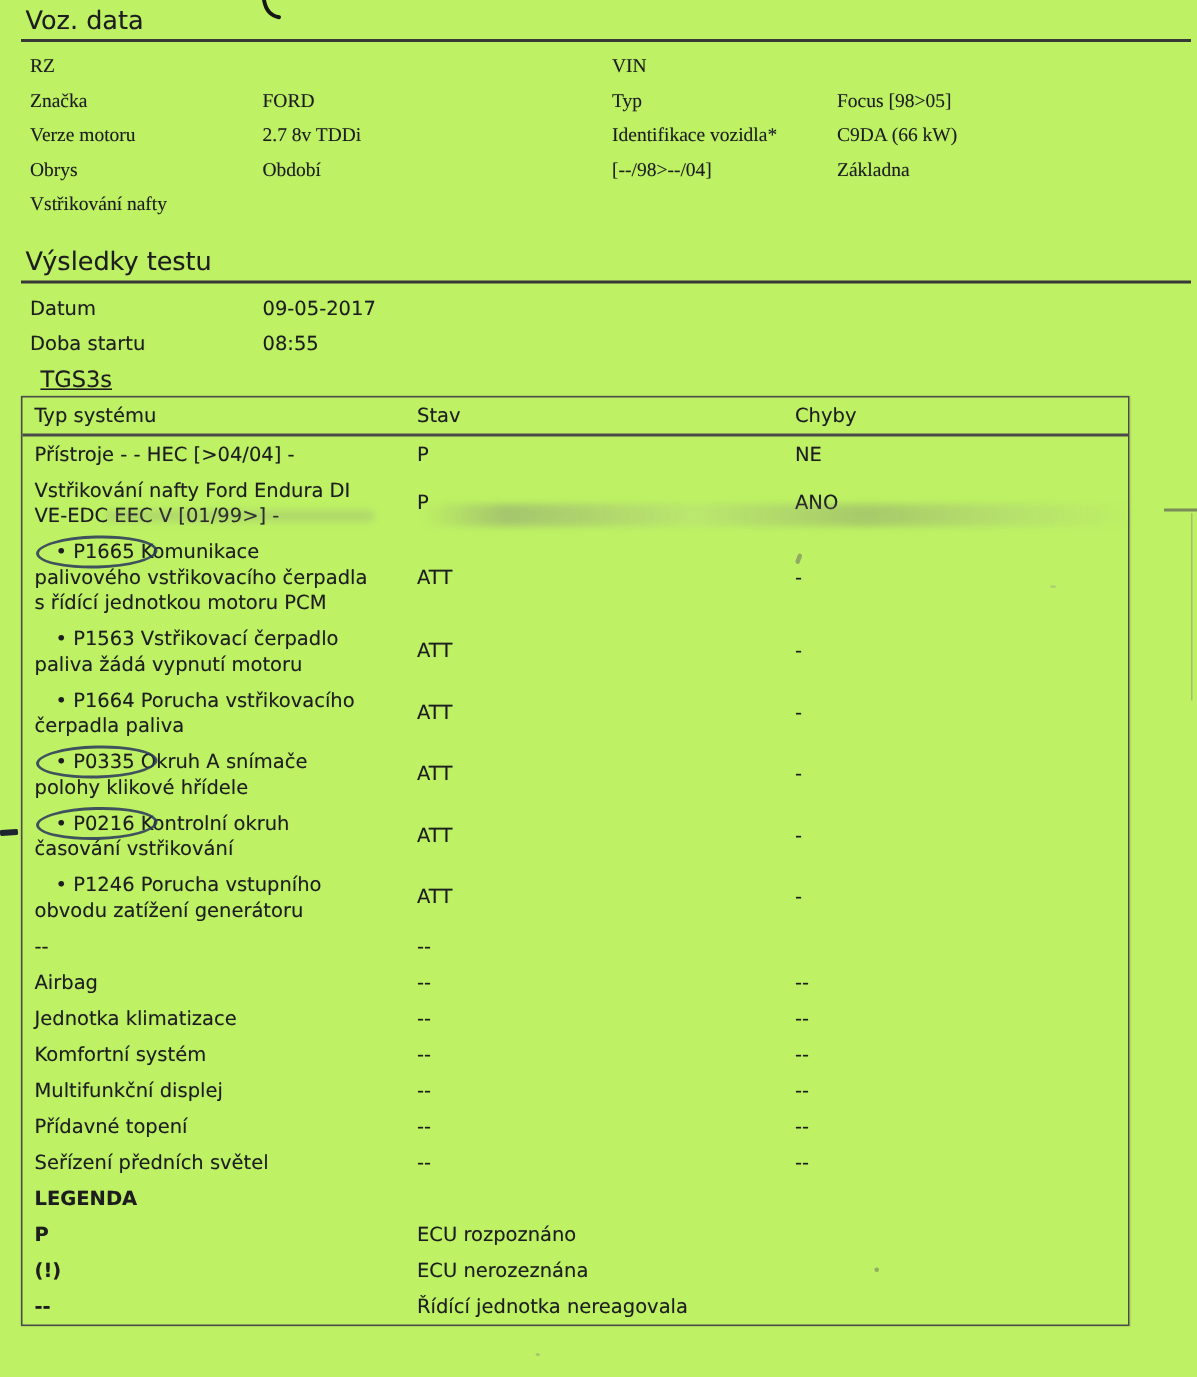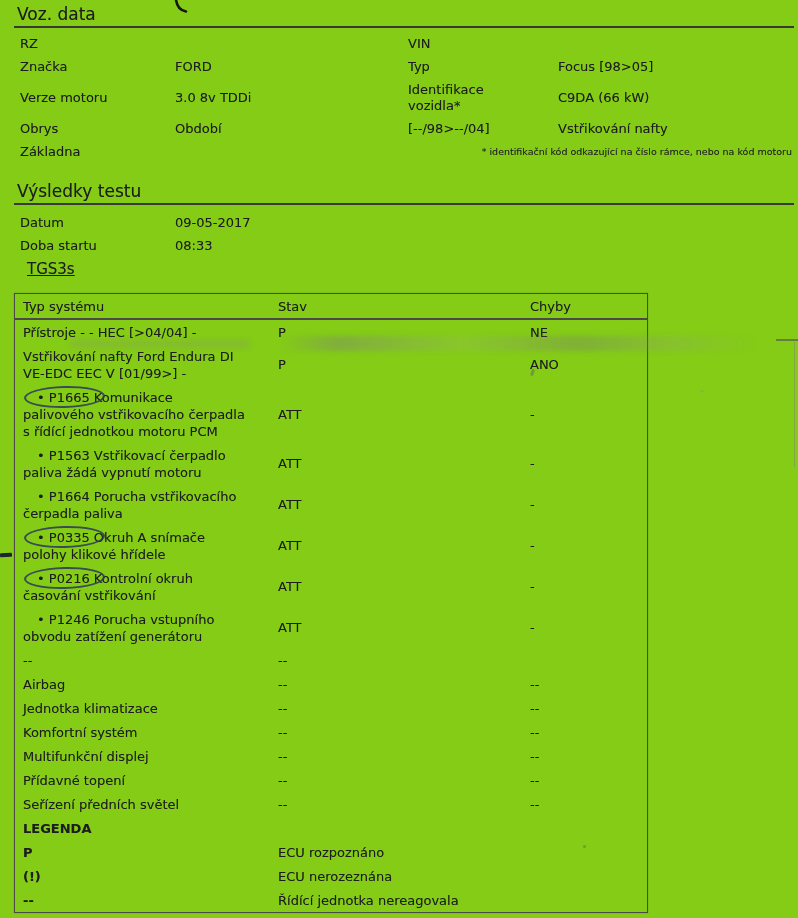--- a/index.html
+++ b/index.html
@@ -4,40 +4,40 @@
 <style>
   :root{
     --ink:#1d1d1f;
     --annot:#2d3a5c;
     --tborder:#4a4a4a;
   }
   *{box-sizing:border-box;}
   body{margin:0;background:#ffffff;}
   .page{
     width:798px;height:918px;position:relative;overflow:hidden;
-    background:#84cc16;color:var(--ink);
+    background:#bef264;color:var(--ink);
     font-family:"DejaVu Sans","Liberation Sans",sans-serif;
     font-size:13px;
     text-shadow:0 0 0.5px rgba(25,25,25,0.35);
   }
   .content{padding:4px 4px 0 14px;}
   .sec-title{
     font-size:17px;line-height:20px;font-weight:400;margin:0;
     border-bottom:2px solid #383838;padding:0 0 2px 3px;
   }
   .sec-title.sub{margin-top:18px;}
   .plain-title{font-size:15px;line-height:18px;font-weight:400;margin:3px 0 2px 13px;text-decoration:underline;}
   
-  .kv{display:grid;grid-template-columns:155px 233px 150px 1fr;align-items:center;margin:4px 0 0 6px;}
+  .kv{display:grid;grid-template-columns:155px 233px 150px 1fr;align-items:center;margin:4px 0 0 6px;font-family:Liberation Serif, serif;}
   .kv2{display:grid;grid-template-columns:155px 1fr;align-items:center;margin:6px 0 0 6px;}
   .kv > div,.kv2 > div{padding:3.5px 0;line-height:16px;}
   .footnote{grid-column:3/5;text-align:right;font-size:9.5px;line-height:12px;padding-right:2px !important;color:#242426;}
   
   .ttable{
-    width:634px;margin-top:15px;
+    width:739px;margin-top:2px;
     border:1.5px solid var(--tborder);
     box-shadow:0 0 1px rgba(70,70,70,0.5);
   }
   .trow{display:grid;grid-template-columns:255px 252px 1fr;padding:3.5px 8px;align-items:center;}
   .trow.thead{border-bottom:2px solid var(--tborder);}
   .td{line-height:17px;}
   .td-sys{white-space:pre-line;}
   .td-sys.indent{text-indent:14px;}
   .bold{font-weight:bold;}
   
@@ -82,40 +82,39 @@
       <div></div>
       <div>VIN</div>
       <div></div>
 
       <div>Značka</div>
       <div>FORD</div>
       <div>Typ</div>
       <div>Focus [98&gt;05]</div>
 
       <div>Verze motoru</div>
-      <div>3.0 8v TDDi</div>
+      <div>2.7 8v TDDi</div>
       <div style="padding-right:30px;">Identifikace vozidla*</div>
       <div>C9DA (66 kW)</div>
 
       <div>Obrys</div>
       <div>Období</div>
       <div>[--/98&gt;--/04]</div>
 
+      <div>Základna</div>
       <div>Vstřikování nafty</div>
-      <div>Základna</div>
-      <div class="footnote">* identifikační kód odkazující na číslo rámce, nebo na kód motoru</div>
     </div>
 
     <h2 class="sec-title sub">Výsledky testu</h2>
 
     <div class="kv2">
       <div>Datum</div>
       <div>09-05-2017</div>
       <div>Doba startu</div>
-      <div>08:33</div>
+      <div>08:55</div>
     </div>
 
     <h3 class="plain-title">TGS3s</h3>
 
     <div class="ttable">
       <div id="tgs-body">
           <div class="trow thead">
             <div class="td td-sys">Typ systému</div>
             <div class="td ">Stav</div>
             <div class="td ">Chyby</div>

